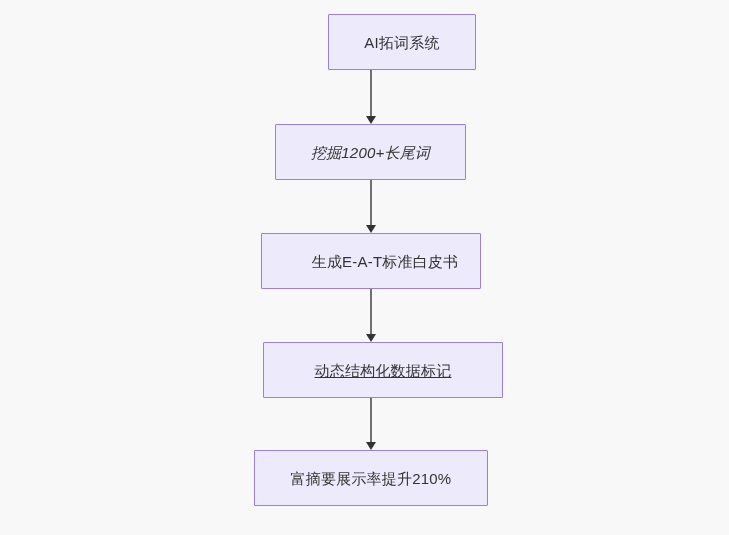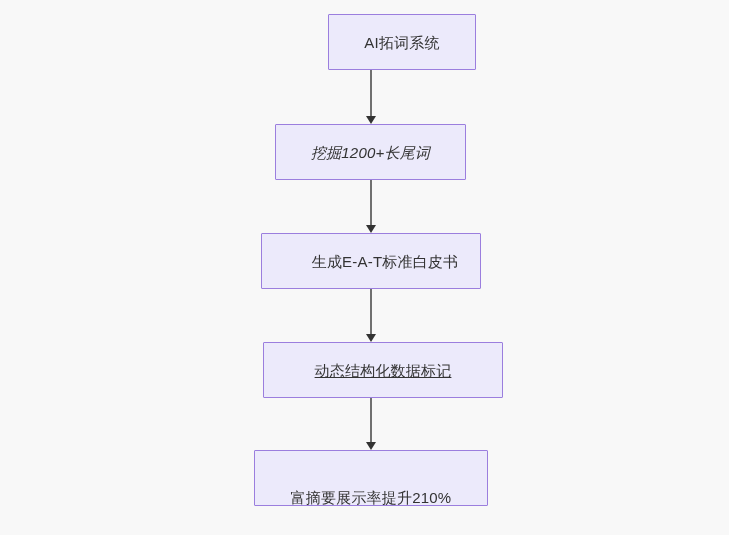--- a/index.html
+++ b/index.html
@@ -93,17 +93,17 @@
 
   <div class="node" style="left:263px; top:342px; width:240px;text-decoration:underline;">
     <span class="node-label">动态结构化数据标记</span>
   </div>
 
   <div class="connector" style="left:364px; top:398px; height:52px;">
     <div class="shaft"></div>
     <div class="head"></div>
   </div>
 
-  <div class="node" style="left:254px; top:450px; width:234px;align-items:flex-end;">
+  <div class="node" style="left:254px; top:450px; width:234px;">
     <span class="node-label">富摘要展示率提升210%</span>
   </div>
 
 </div>
 
 </body></html>

